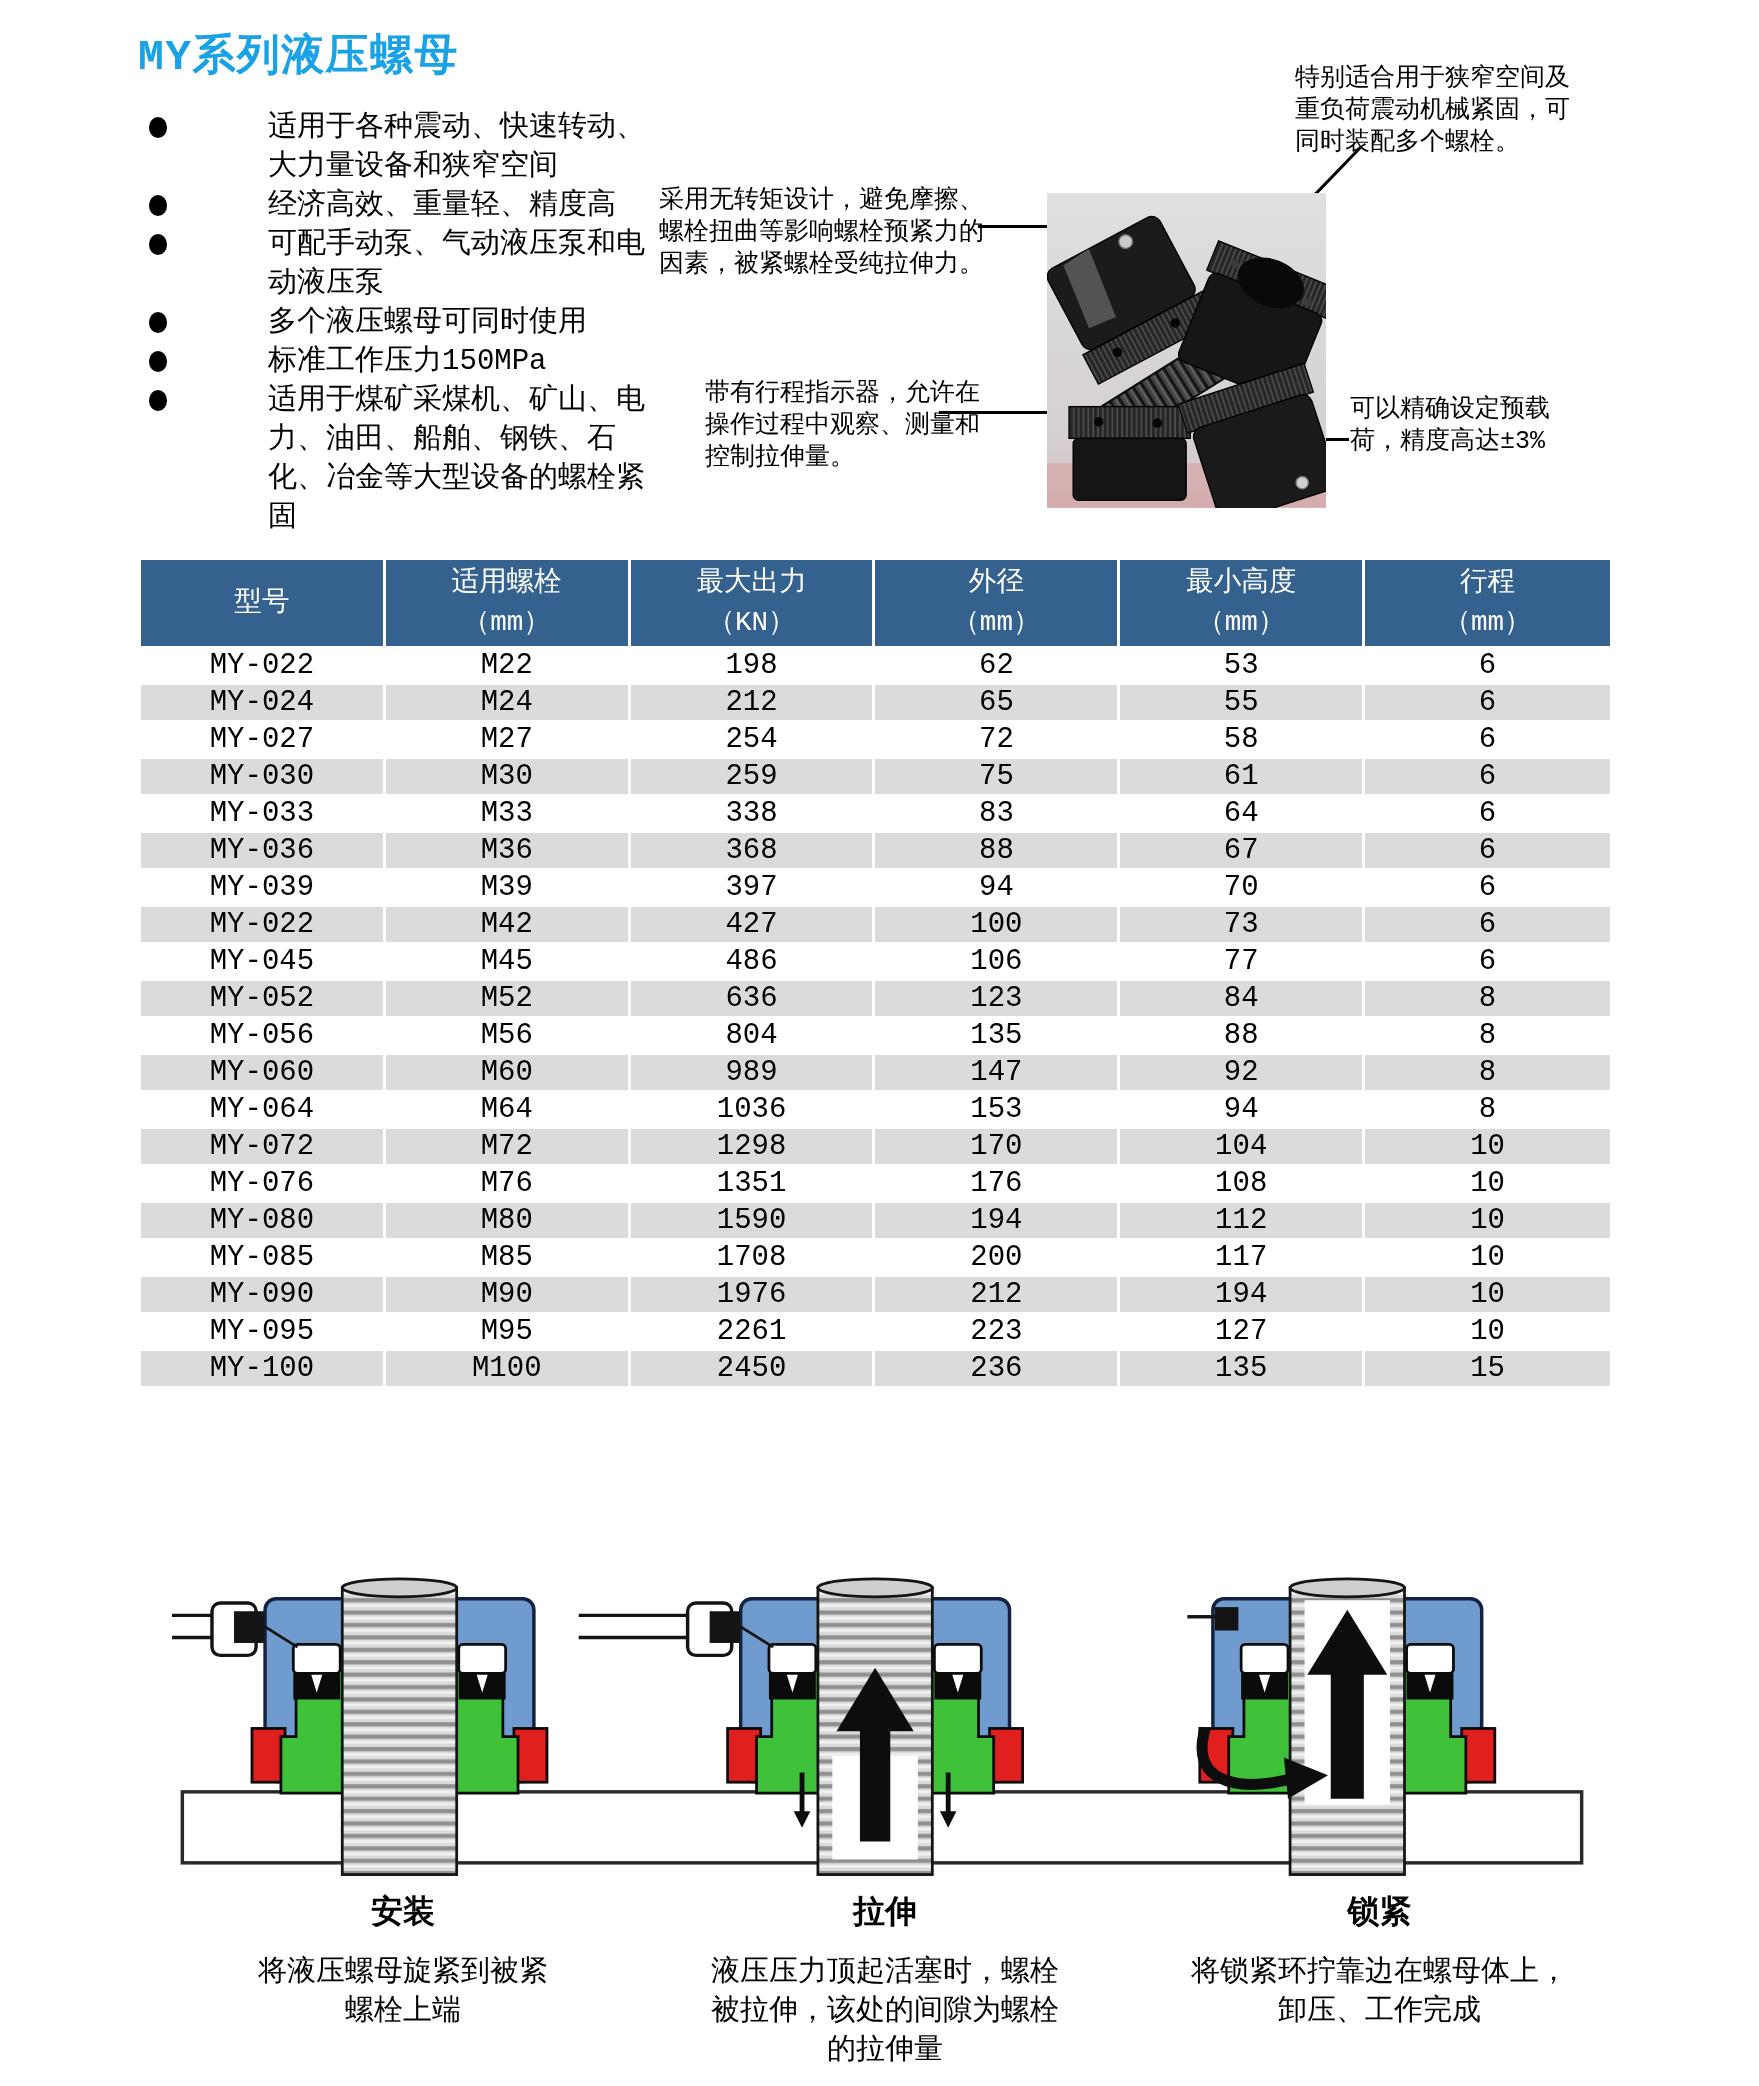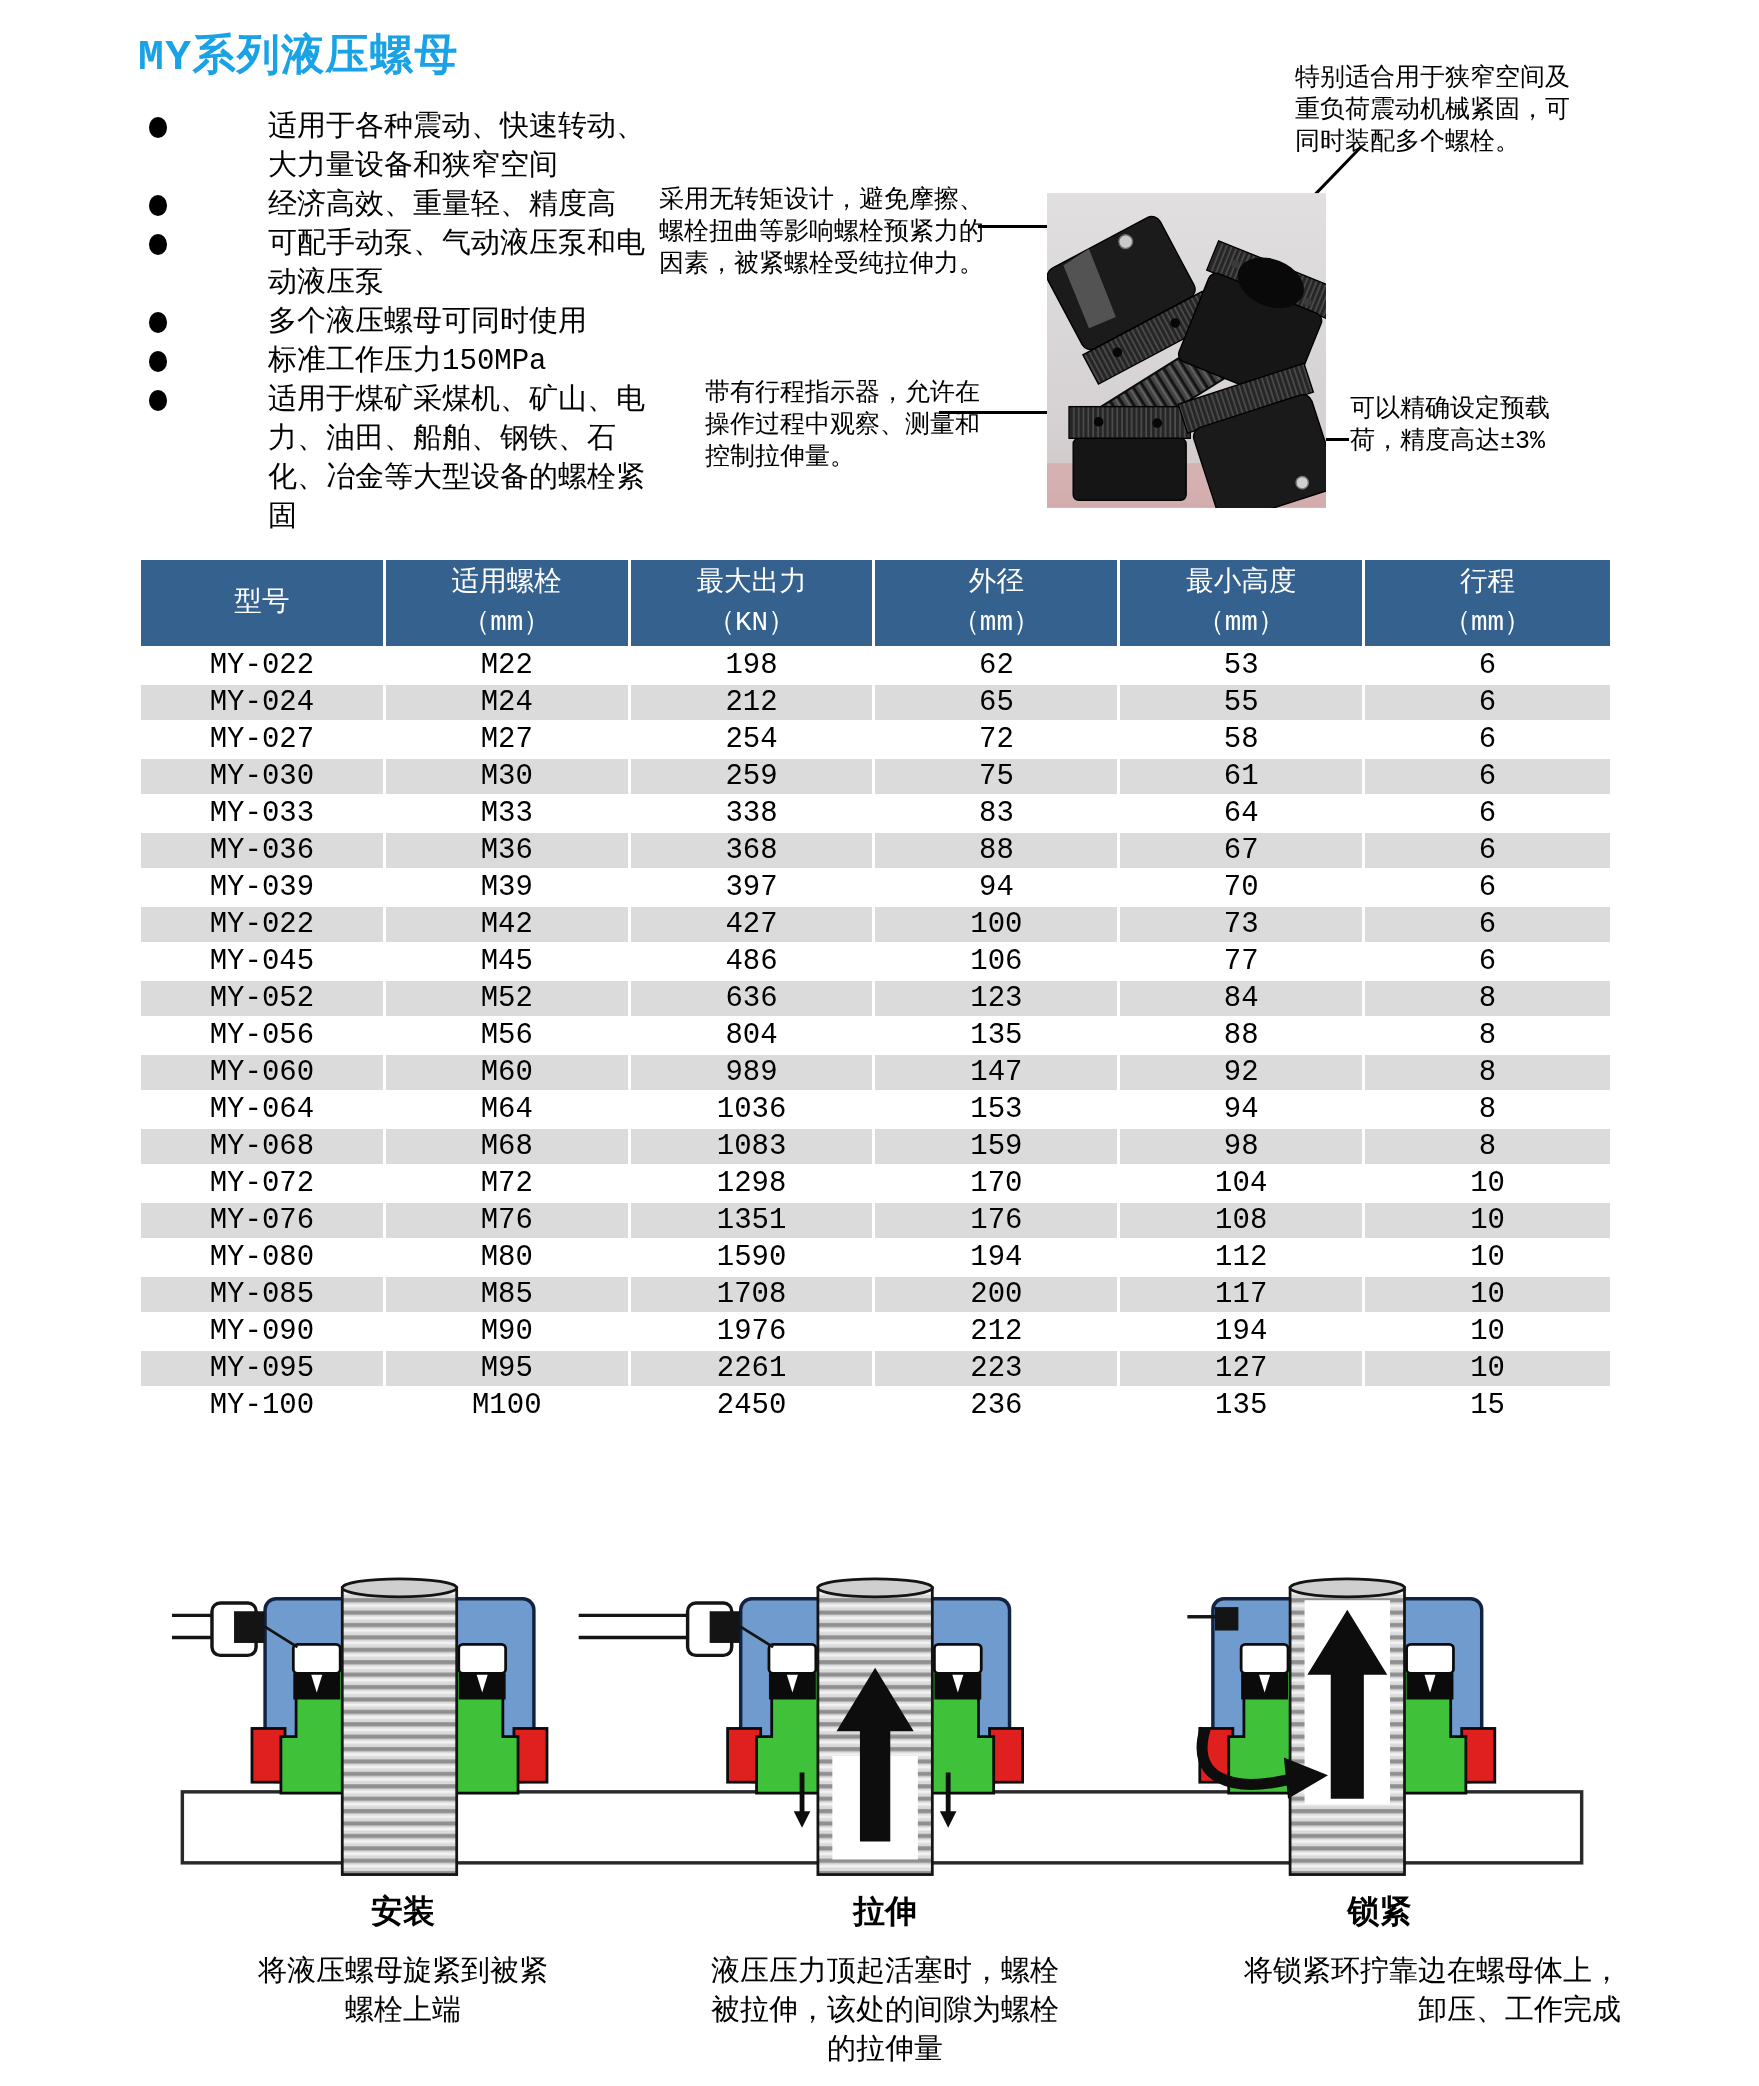--- a/index.html
+++ b/index.html
@@ -46,21 +46,21 @@
 
   .diagrams { position:absolute; left:172px; top:1571px; width:1420px; height:319px; }
 
   .step-title { position:absolute; font-size:32px; font-weight:bold; text-align:center; }
   .step-desc  { position:absolute; font-size:29px; line-height:39px; text-align:center; white-space:pre-line; }
   #st1 { left:196px;  top:1890px; width:414px; }
   #sd1 { left:196px;  top:1953px; width:414px; }
   #st2 { left:678px;  top:1890px; width:414px; }
   #sd2 { left:647px;  top:1953px; width:476px; }
   #st3 { left:1138px; top:1890px; width:483px; }
-  #sd3 { left:1138px; top:1953px; width:483px;text-align:right; }
+  #sd3 { left:1138px; top:1953px; width:483px; }
 </style>
 </head>
 <body>
 
 <div class="page">
 
   <div class="title">MY系列液压螺母</div>
 
   <ul class="features" id="features">
       <li>
@@ -275,28 +275,20 @@
           <td>147</td>
           <td>92</td>
           <td>8</td>
         </tr>
         <tr>
           <td>MY-064</td>
           <td>M64</td>
           <td>1036</td>
           <td>153</td>
           <td>94</td>
-          <td>8</td>
-        </tr>
-        <tr>
-          <td>MY-068</td>
-          <td>M68</td>
-          <td>1083</td>
-          <td>159</td>
-          <td>98</td>
           <td>8</td>
         </tr>
         <tr>
           <td>MY-072</td>
           <td>M72</td>
           <td>1298</td>
           <td>170</td>
           <td>104</td>
           <td>10</td>
         </tr>

